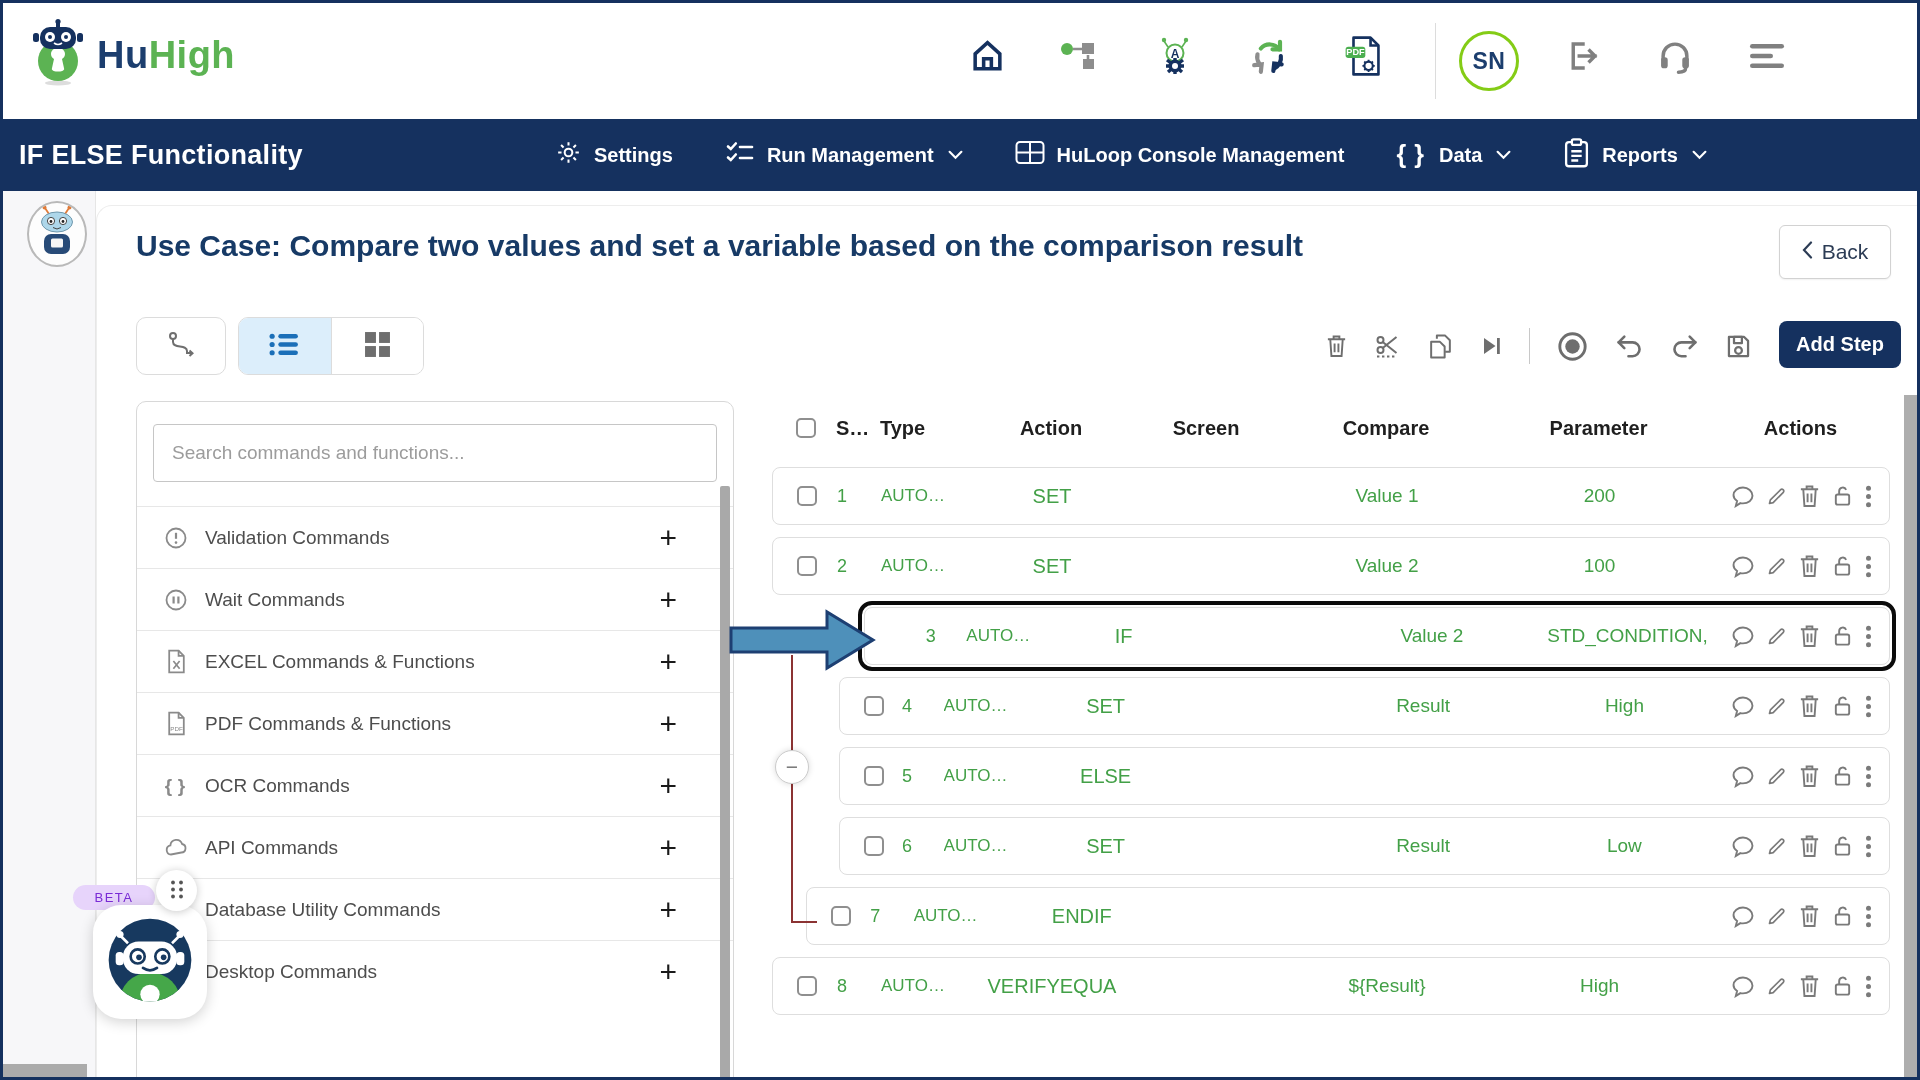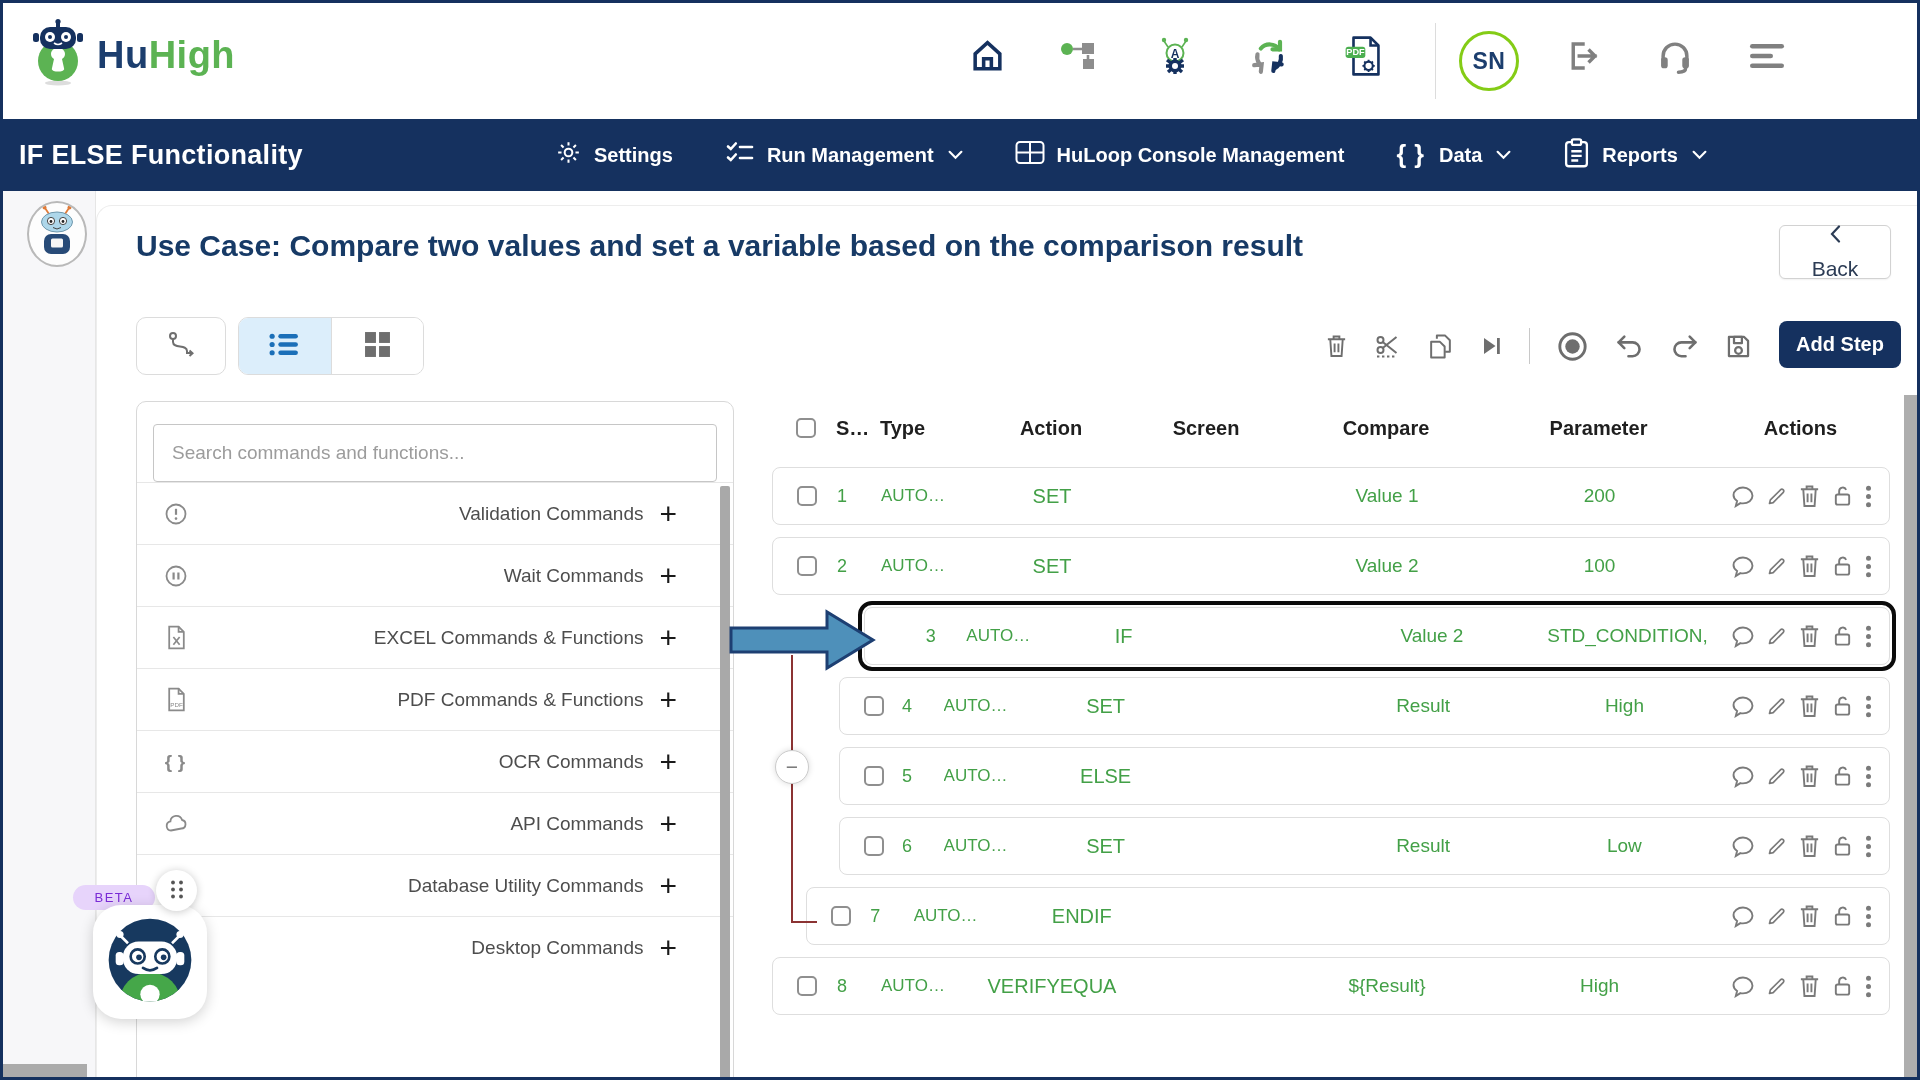--- a/index.html
+++ b/index.html
@@ -25,21 +25,21 @@
   .nav-item .chev{display:flex;margin-left:2px;}
 
   
   .gutter{position:absolute;left:0;top:188px;width:93px;bottom:0;background:#f7f7f9;border-right:1px solid #e6e6e6;}
   .gutter-avatar{position:absolute;left:24px;top:198px;width:60px;height:66px;border:2px solid #b9b9b9;border-radius:50%;background:#fdfdfd;display:flex;align-items:center;justify-content:center;overflow:hidden;z-index:3;}
   .gutter-hscroll{position:absolute;left:0;bottom:0;width:84px;height:13px;background:#ababab;z-index:4;}
   .content-card{position:absolute;left:93px;top:202px;right:0;bottom:0;background:#fff;border-top:1px solid #ededed;border-left:1px solid #ededed;border-top-left-radius:16px;}
 
   
   .page-title{position:absolute;left:133px;top:226px;font-size:30px;font-weight:800;color:#173a66;z-index:2;}
-  .back-btn{position:absolute;left:1776px;top:222px;width:112px;height:54px;background:#fff;border:1px solid #d2d2d2;border-radius:6px;display:flex;align-items:center;justify-content:center;gap:9px;font-size:21px;color:#2c3c55;cursor:pointer;box-shadow:0 1px 2px rgba(0,0,0,.06);z-index:2;font-family:inherit;flex-direction:column;}
+  .back-btn{position:absolute;left:1776px;top:222px;width:112px;height:54px;background:#fff;border:1px solid #d2d2d2;border-radius:6px;display:flex;align-items:center;justify-content:center;gap:9px;font-size:21px;color:#2c3c55;cursor:pointer;box-shadow:0 1px 2px rgba(0,0,0,.06);z-index:2;font-family:inherit;}
 
   
   .toggle-route{position:absolute;left:133px;top:314px;width:90px;height:58px;border:1px solid #dcdcdc;border-radius:10px;background:#fff;display:flex;align-items:center;justify-content:center;cursor:pointer;z-index:2;}
   .segmented{position:absolute;left:235px;top:314px;width:186px;height:58px;border:1px solid #dcdcdc;border-radius:10px;display:flex;overflow:hidden;background:#fff;z-index:2;}
   .seg{flex:1;display:flex;align-items:center;justify-content:center;cursor:pointer;background:#fff;border:none;}
   .seg.active{background:#dceefb;}
   .seg + .seg{border-left:1px solid #dcdcdc;}
 
   
   .toolbar{position:absolute;left:1322px;top:316px;height:54px;display:flex;align-items:center;gap:26px;color:#6e6e6e;z-index:2;}
@@ -49,21 +49,21 @@
   .add-step{position:absolute;left:1776px;top:318px;width:122px;height:47px;background:#15315f;color:#fff;border:none;border-radius:8px;font-size:20px;font-weight:600;cursor:pointer;z-index:2;font-family:inherit;}
 
   
   .dd-panel{position:absolute;left:133px;top:398px;width:598px;height:704px;background:#fff;border:1px solid #d8d8d8;border-radius:10px;z-index:2;}
   .dd-head{height:78px;display:flex;align-items:center;padding:0 26px;gap:16px;border-bottom:1px solid #e3e3e3;color:#6f6f6f;}
   .dd-title{font-size:21px;color:#3c3c3c;flex:1;}
   .dd-close{font-size:22px;color:#333;cursor:pointer;background:none;border:none;line-height:1;}
   .dd-search{margin:22px 16px 0;height:58px;border:1px solid #c6c6c6;border-radius:4px;display:flex;background:#fff;}
   .dd-search input{flex:1;border:none;outline:none;padding:0 18px;font-size:19px;color:#444;font-family:inherit;background:transparent;}
   .dd-search input::placeholder{color:#9c9c9c;}
-  .dd-list{text-align:right;}
+  .dd-list{margin-top:24px;}
   .dd-item{height:62px;display:flex;align-items:center;padding:0 56px 0 26px;border-top:1px solid #e7e7e7;gap:16px;cursor:grab;background:#fff;}
   .dd-icon{color:#8a8a8a;display:flex;width:26px;justify-content:center;}
   .dd-item-label{font-size:19px;color:#4d4d4d;flex:1;}
   .dd-plus{font-size:30px;color:#1a1a1a;font-weight:300;cursor:pointer;line-height:1;}
   .dd-scroll{position:absolute;right:3px;top:84px;width:10px;height:612px;background:#a9a9a9;border-radius:2px;cursor:pointer;}
 
   
   .tbl-head{position:absolute;left:769px;top:398px;width:1118px;height:54px;display:flex;align-items:center;font-size:20px;font-weight:700;color:#1f1f1f;padding-left:24px;z-index:1;}
   .c-cb{width:40px;display:flex;align-items:center;}
   .c-num{width:44px;}

